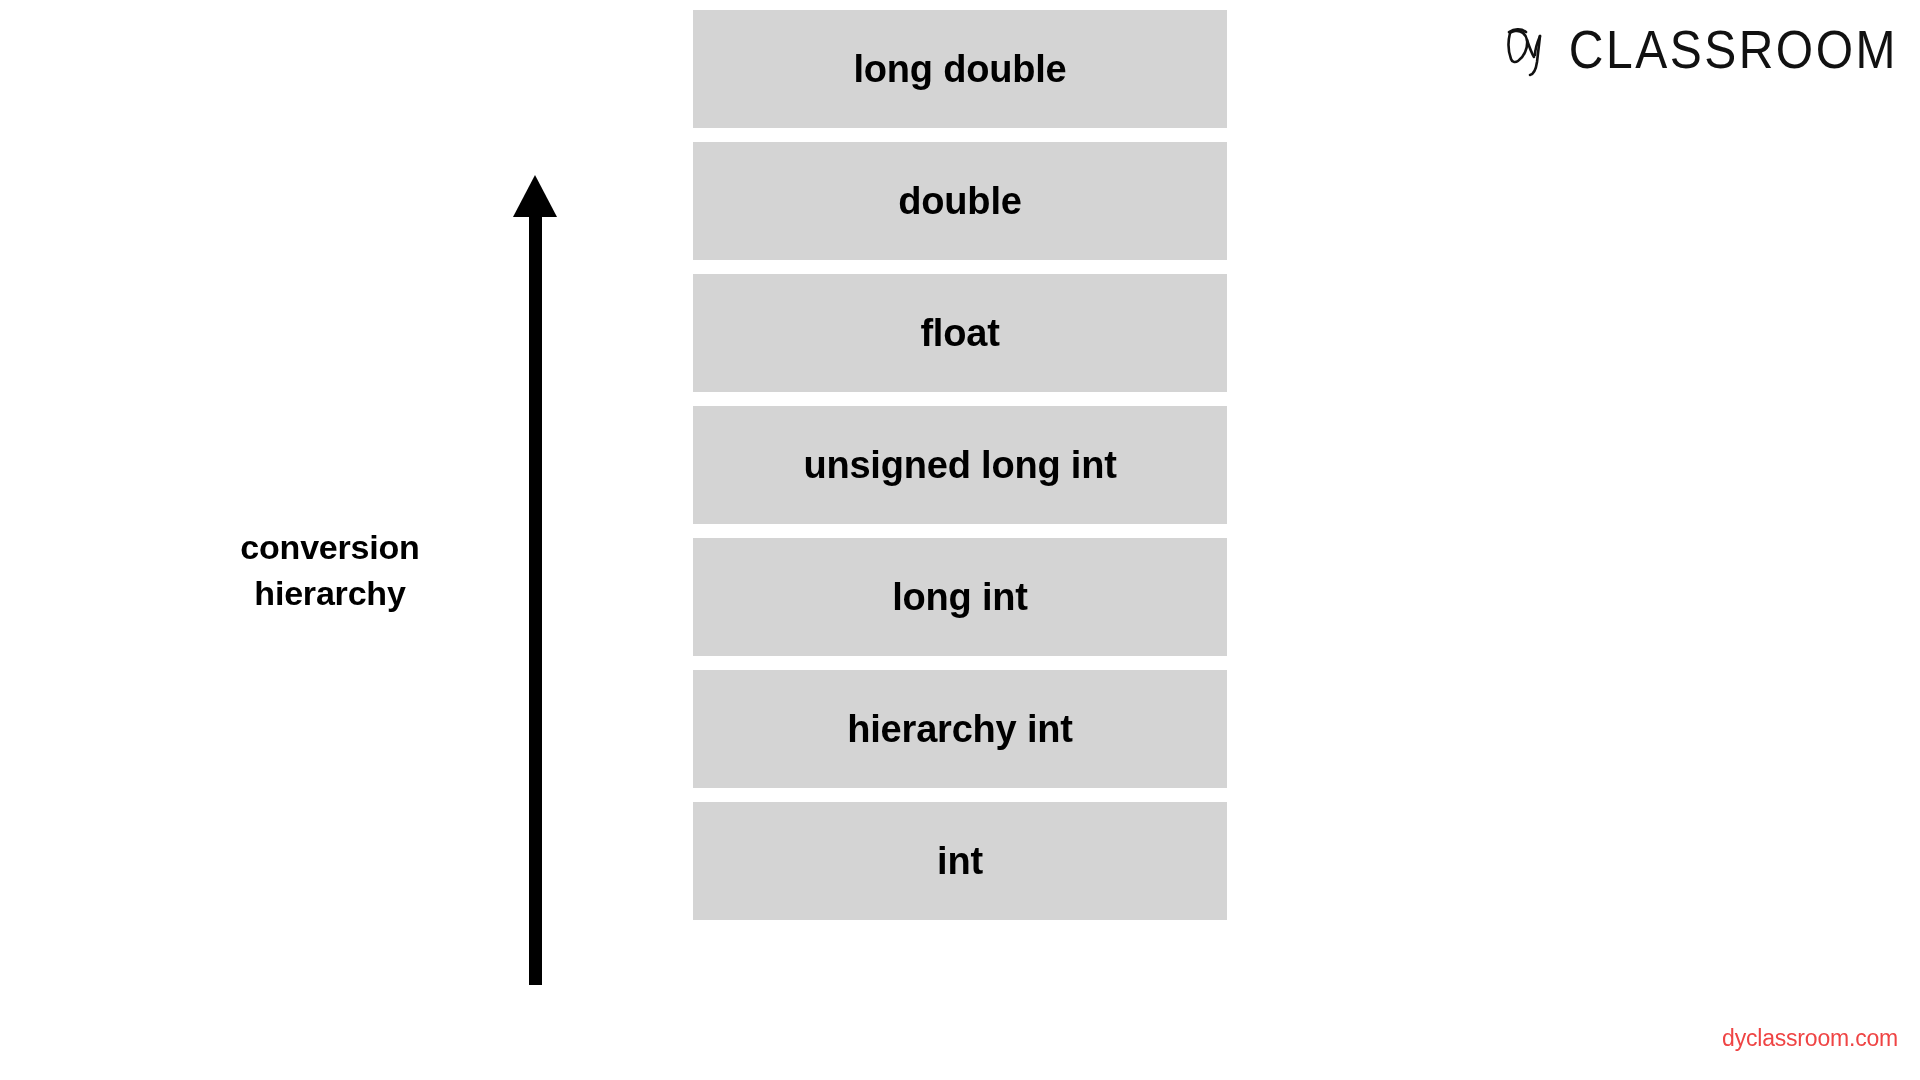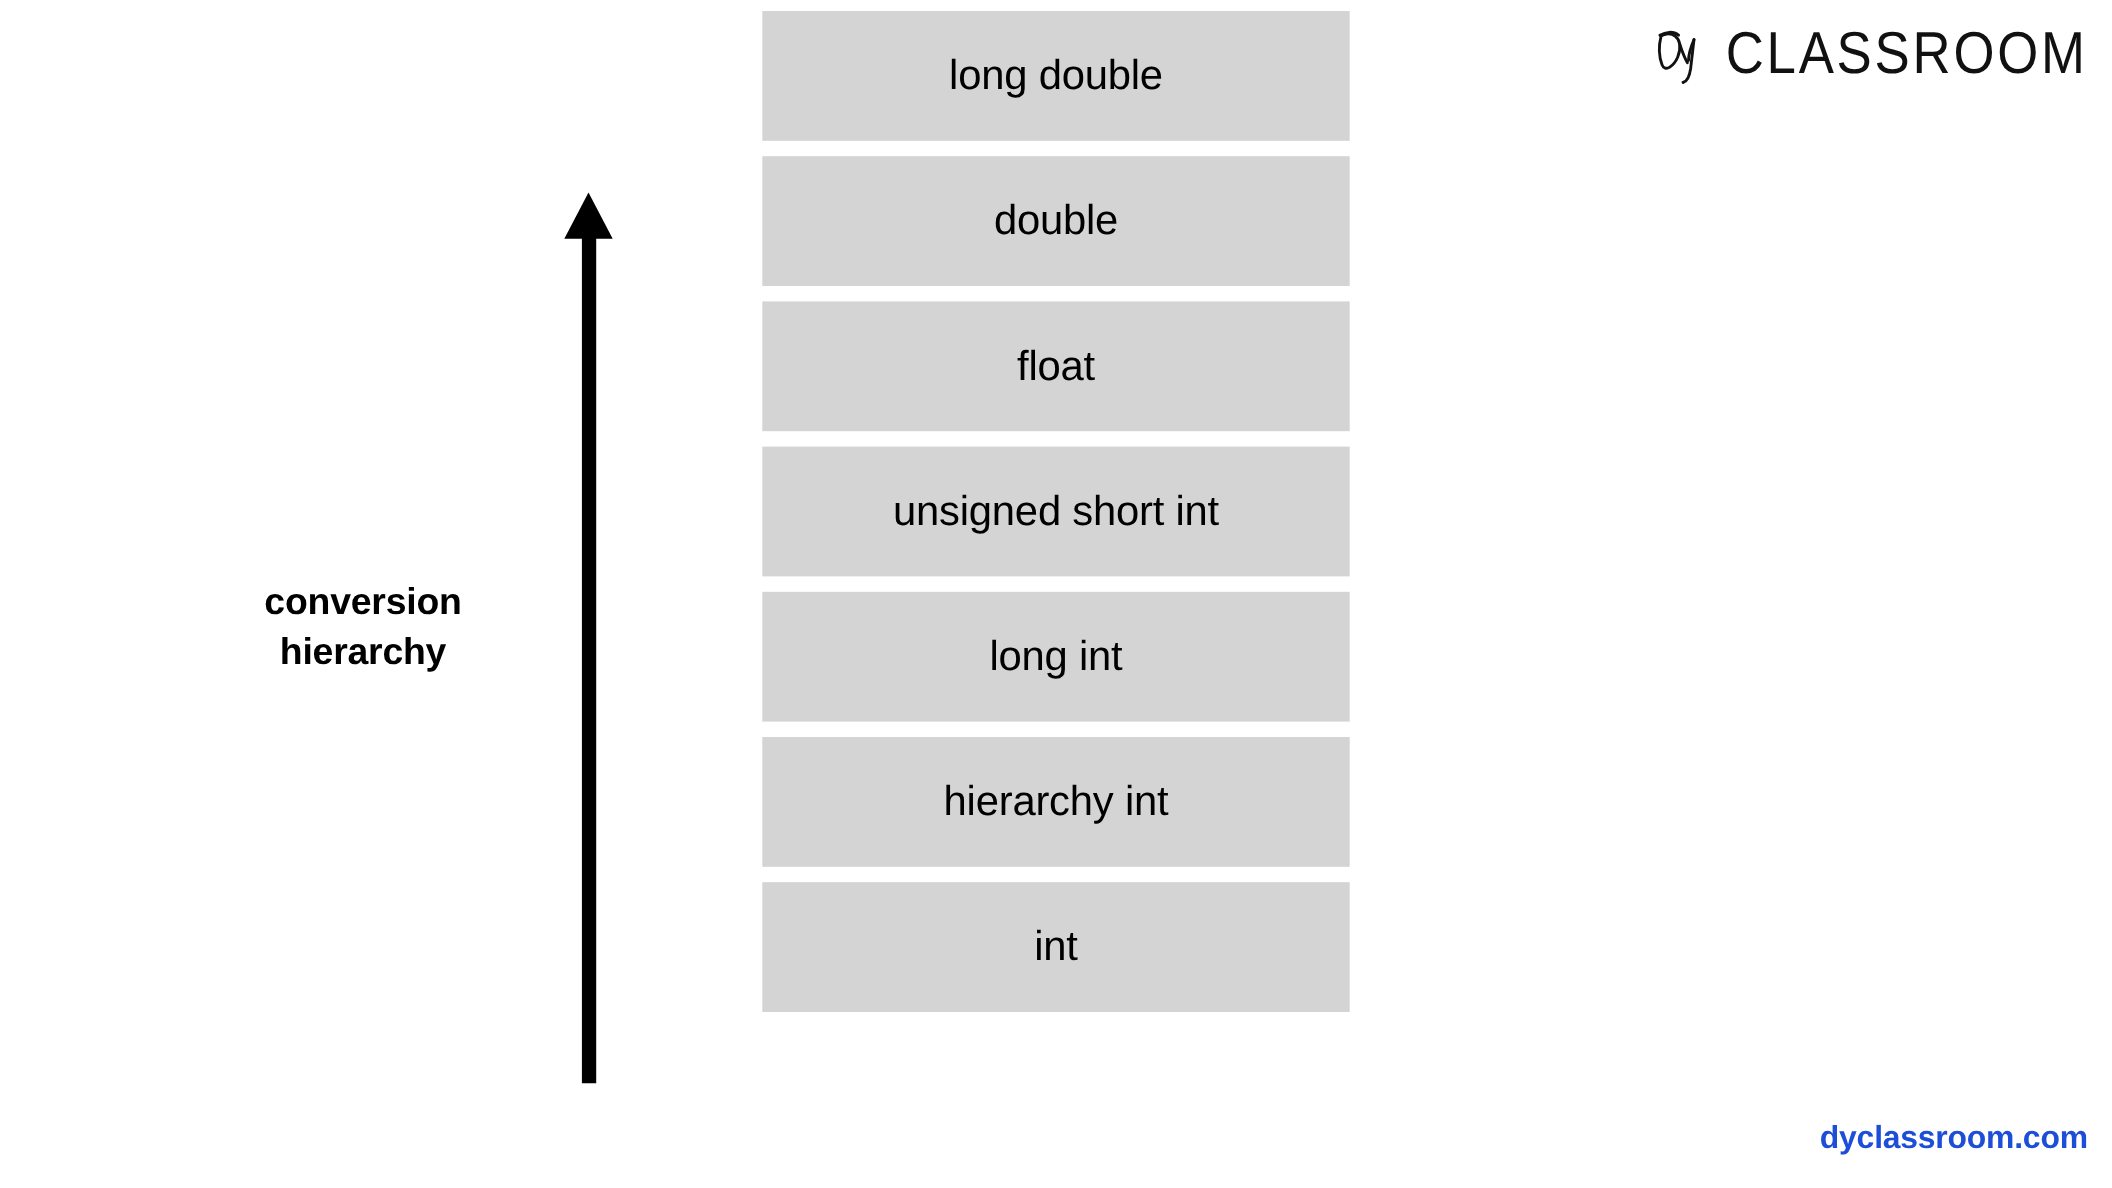--- a/index.html
+++ b/index.html
@@ -83,41 +83,41 @@
   .type-box {
     box-sizing: border-box;
     height: 118px;
     margin-bottom: 14px;
     background: #d4d4d4;
     display: flex;
     align-items: center;
     justify-content: center;
     color: #000000;
     font-size: 38px;
-    font-weight: 400;
+    font-weight: 700;
     letter-spacing: -0.2px;
   }
   .type-row {
     display: flex;
     gap: 13px;
     margin-bottom: 14px;
   }
   .type-row .type-box {
     margin-bottom: 0;
     flex: 1 1 0;
   }
 
   
   #site-footer {
     position: absolute;
     right: 22px;
     bottom: 28px;
-    font-size: 29px;
-    font-weight: bold;
-    color: #1d4ed8;
+    font-size: 23px;
+    font-weight: normal;
+    color: #ef4444;
     letter-spacing: -0.2px;
   }
 </style>
 </head>
 <body>
 
 <div id="canvas">
 
   <div id="brand-logo">
     <svg id="brand-monogram" viewBox="0 0 56 58" aria-hidden="true">
@@ -140,21 +140,21 @@
   <svg id="conversion-arrow" viewBox="0 0 62 815" aria-hidden="true">
     <polygon points="30,5 52,47 8,47" fill="#000000"></polygon>
     <rect x="24" y="43" width="13" height="772" fill="#000000"></rect>
   </svg>
 
   <div id="type-stack">
 
     <div class="type-box">long double</div>
     <div class="type-box">double</div>
     <div class="type-box">float</div>
-    <div class="type-box">unsigned short int</div>
+    <div class="type-box">unsigned long int</div>
     <div class="type-box">long int</div>
     <div class="type-box">hierarchy int</div>
     <div class="type-box">int</div>
 
 
   </div>
 
   <div id="site-footer">dyclassroom.com</div>
 
 </div>

